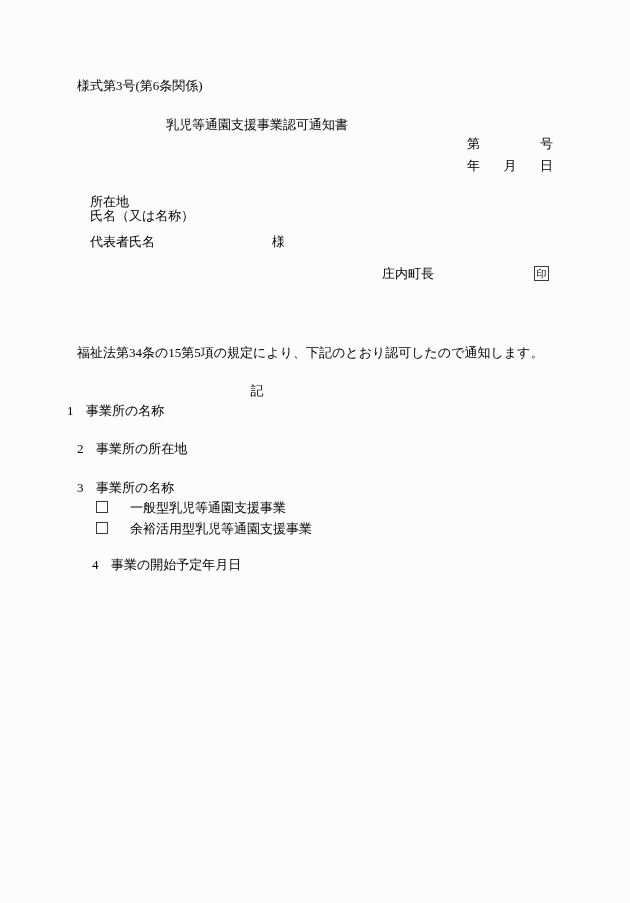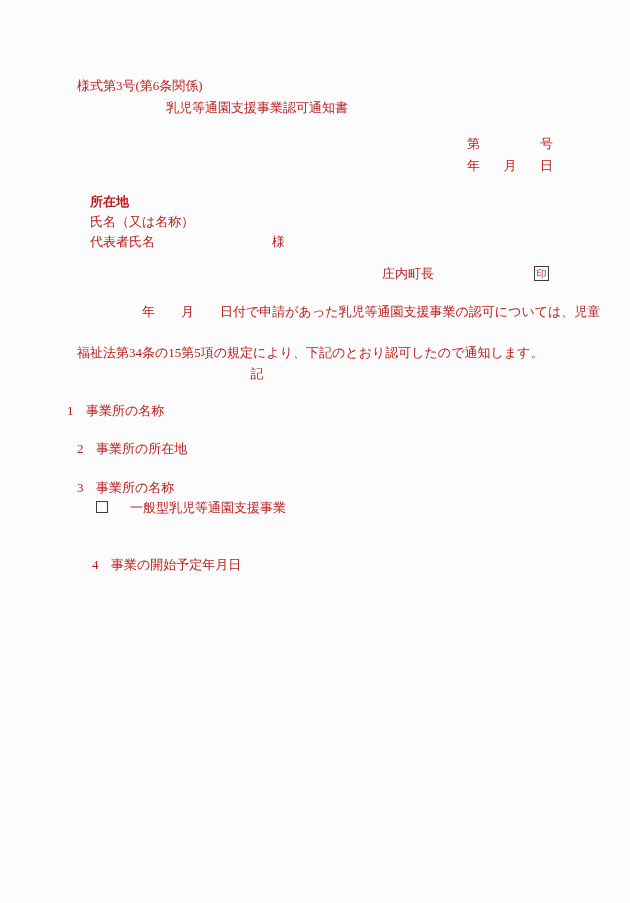--- a/index.html
+++ b/index.html
@@ -8,42 +8,43 @@
     background: #fcfcfc;
   }
   .page {
     position: relative;
     width: 630px;
     height: 903px;
     background: #fcfcfc;
     font-family: "Liberation Serif", "DejaVu Serif", serif;
     font-size: 13px;
     line-height: 15px;
-    color: #b91c1c;
+    color: #000000;
     overflow: hidden;
   }
   .line {
     position: absolute;
     white-space: nowrap;
   }
   .center {
     left: 0;
     width: 514px;
     text-align: center;
+    margin-top: 17px;
   }
   .flexrow {
     display: flex;
     justify-content: space-between;
   }
   .doc-no   { left: 467px; top: 136px; width: 86px; }
   .date-row { left: 467px; top: 158px; width: 86px; }
   .form-no  { left: 77px;  top: 78px; }
   .title    { top: 100px; }
-  .addr     { left: 90px;  top: 194px; font-weight: bold; }
-  .name     { left: 90px;  top: 214px; text-align: center; }
+  .addr     { left: 90px;  top: 194px; }
+  .name     { left: 90px;  top: 208px; text-align: center; }
   .rep      { left: 90px;  top: 234px; }
   .mayor    { left: 382px; top: 266px; }
   .body1    { left: 77px;  top: 304px; }
   .body2    { left: 77px;  top: 325px; margin-top: 20px; }
   .ki       { top: 366px; }
   .item1    { left: 67px;  top: 403px; }
   .item2    { left: 77px;  top: 441px; }
   .item3    { left: 77px;  top: 480px; }
   .opt1     { left: 96px;  top: 500px; }
   .opt2     { left: 96px;  top: 521px; }
@@ -104,39 +105,41 @@
   <div class="line name">氏名（又は名称）</div>
 
   <div class="line mayor">
     <span>庄内町長</span><span class="gap-mayor"></span><span class="seal">印</span>
   </div>
 
   <div class="line rep">
     <span>代表者氏名</span><span class="gap-rep"></span><span>様</span>
   </div>
 
-  <div class="line body1">　　　　　年　　月　　日付で申請があった乳児等通園支援事業の認可については、児童</div>
   <div class="line body2">福祉法第34条の15第5項の規定により、下記のとおり認可したので通知します。</div>
 
   <div class="line center ki">記</div>
 
   <div class="line item1">
     <span class="num">1</span><span>事業所の名称</span>
   </div>
 
   <div class="line item2">
     <span class="num">2</span><span>事業所の所在地</span>
   </div>
 
   <div class="line item3">
     <span class="num">3</span><span>事業所の名称</span>
   </div>
 
   <div class="line opt1">
     <span class="checkbox"></span><span>一般型乳児等通園支援事業</span>
   </div>
 
+  <div class="line opt2">
+    <span class="checkbox"></span><span>余裕活用型乳児等通園支援事業</span>
+  </div>
 
   <div class="line item4">
     <span class="num">4</span><span>事業の開始予定年月日</span>
   </div>
 
 </div>
 
 </body></html>

